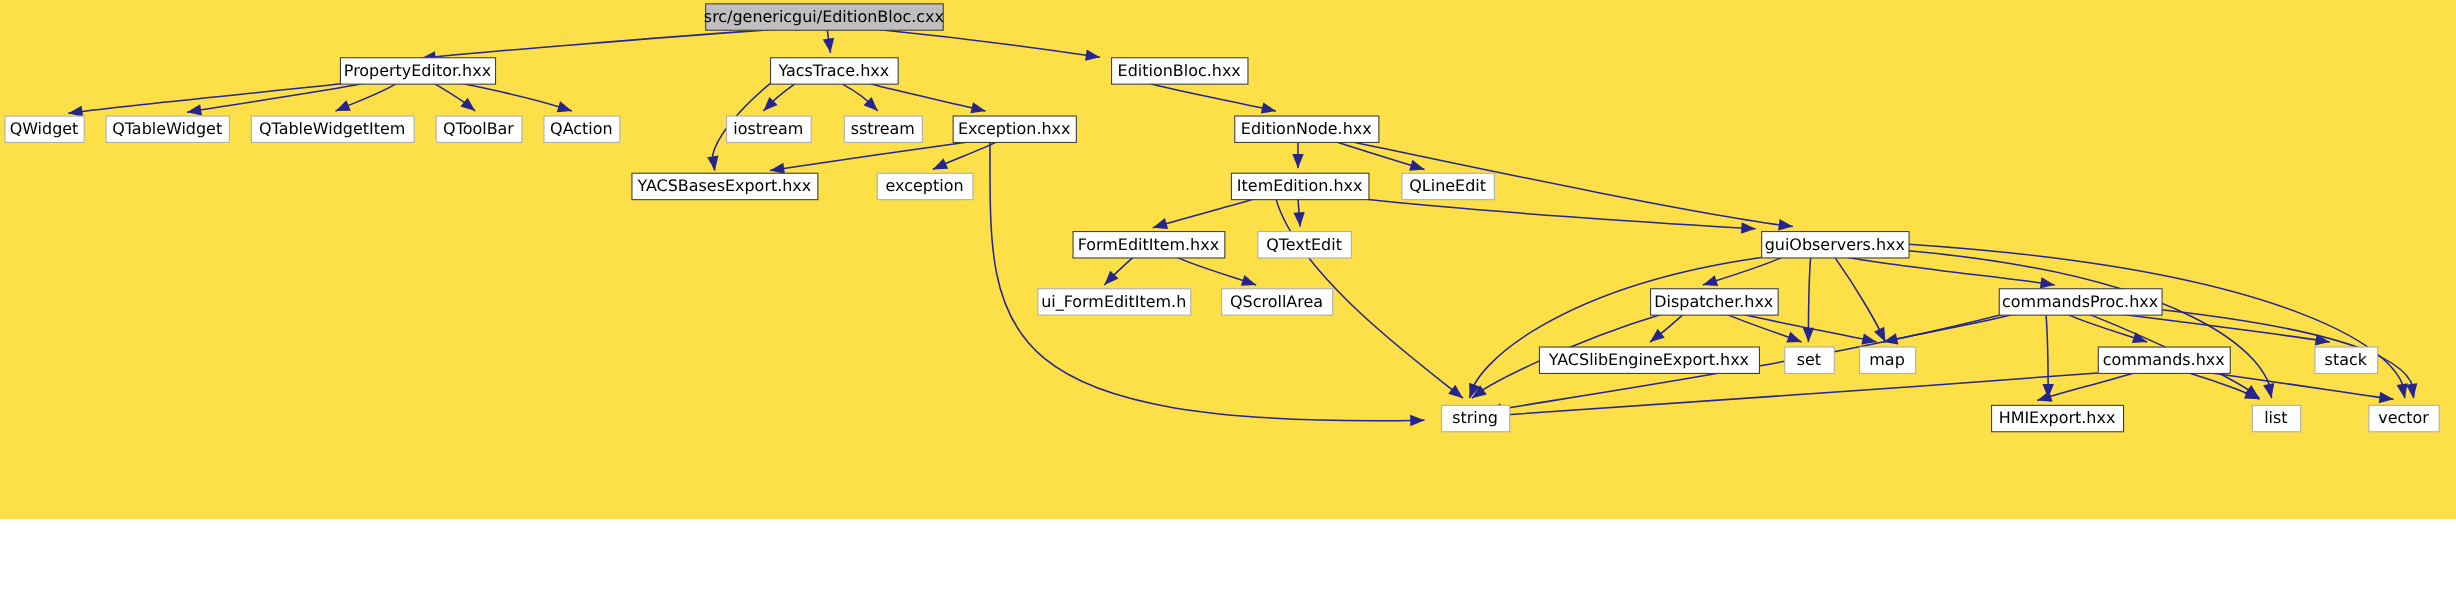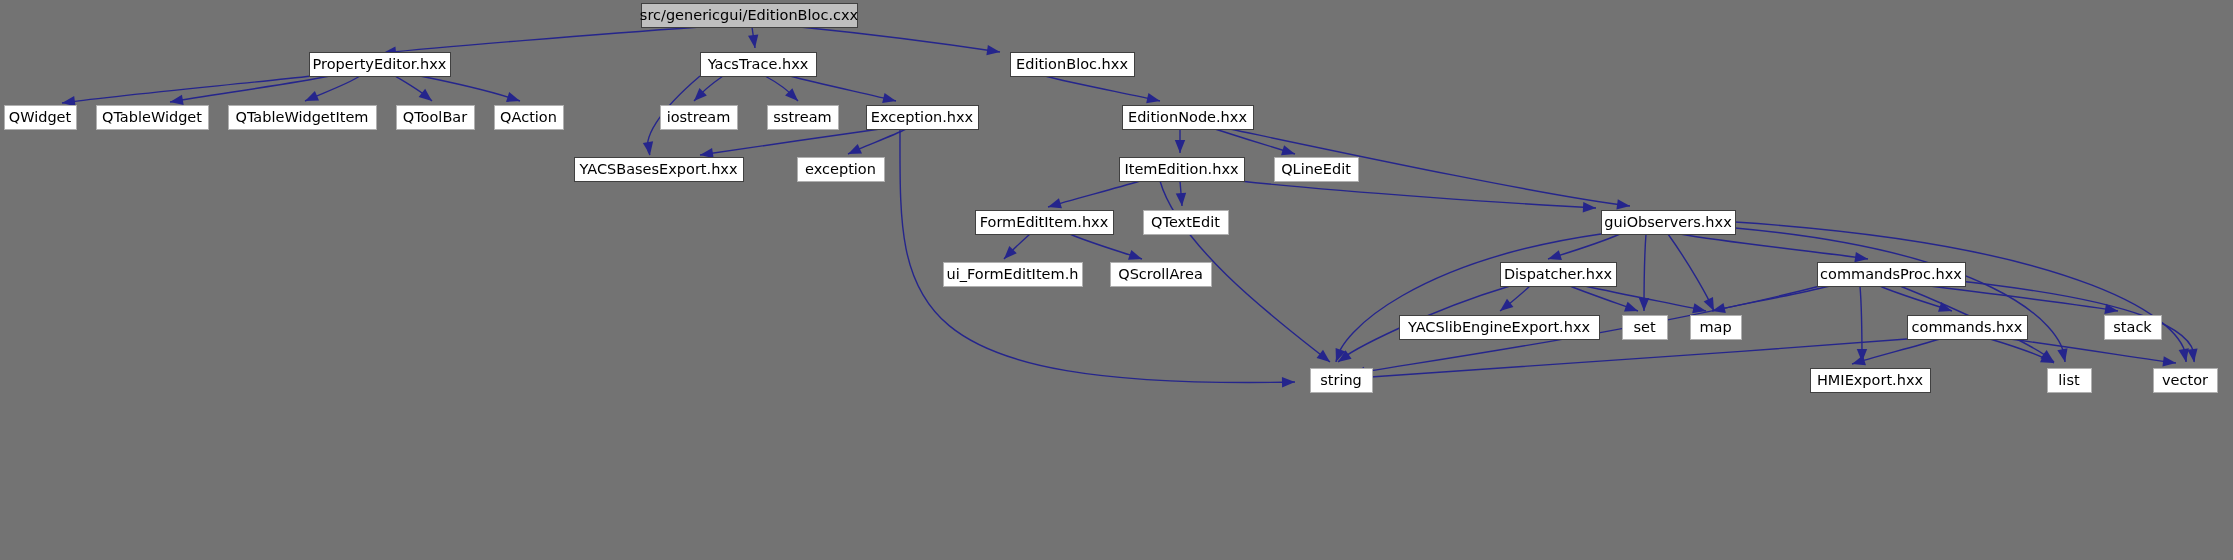--- a/index.html
+++ b/index.html
@@ -1,17 +1,17 @@
 <!DOCTYPE html>
 <html><head>
 <meta charset="utf-8">
 <style>
   html,body{margin:0;padding:0;background:#ffffff;}
-  #graph-root{position:relative;width:2233px;height:560px;overflow:hidden;
-    font-family:"DejaVu Sans","Liberation Sans",sans-serif;background:#737373;}
+  #graph-root{position:relative;width:2233px;height:472px;overflow:hidden;
+    font-family:"DejaVu Sans","Liberation Sans",sans-serif;background:#fde047;}
   svg{position:absolute;left:0;top:0;width:2233px;height:560px;}
   .node rect{stroke-width:1px;}
   .node text{text-anchor:middle;dominant-baseline:middle;fill:#000000;font-size:14.5px;
     font-family:"DejaVu Sans","Liberation Sans",sans-serif;}
   .edge{fill:none;stroke:#25258c;stroke-width:1.4px;}
   .arrowhead{fill:#25258c;stroke:none;}
 </style>
 </head>
 <body>
 

